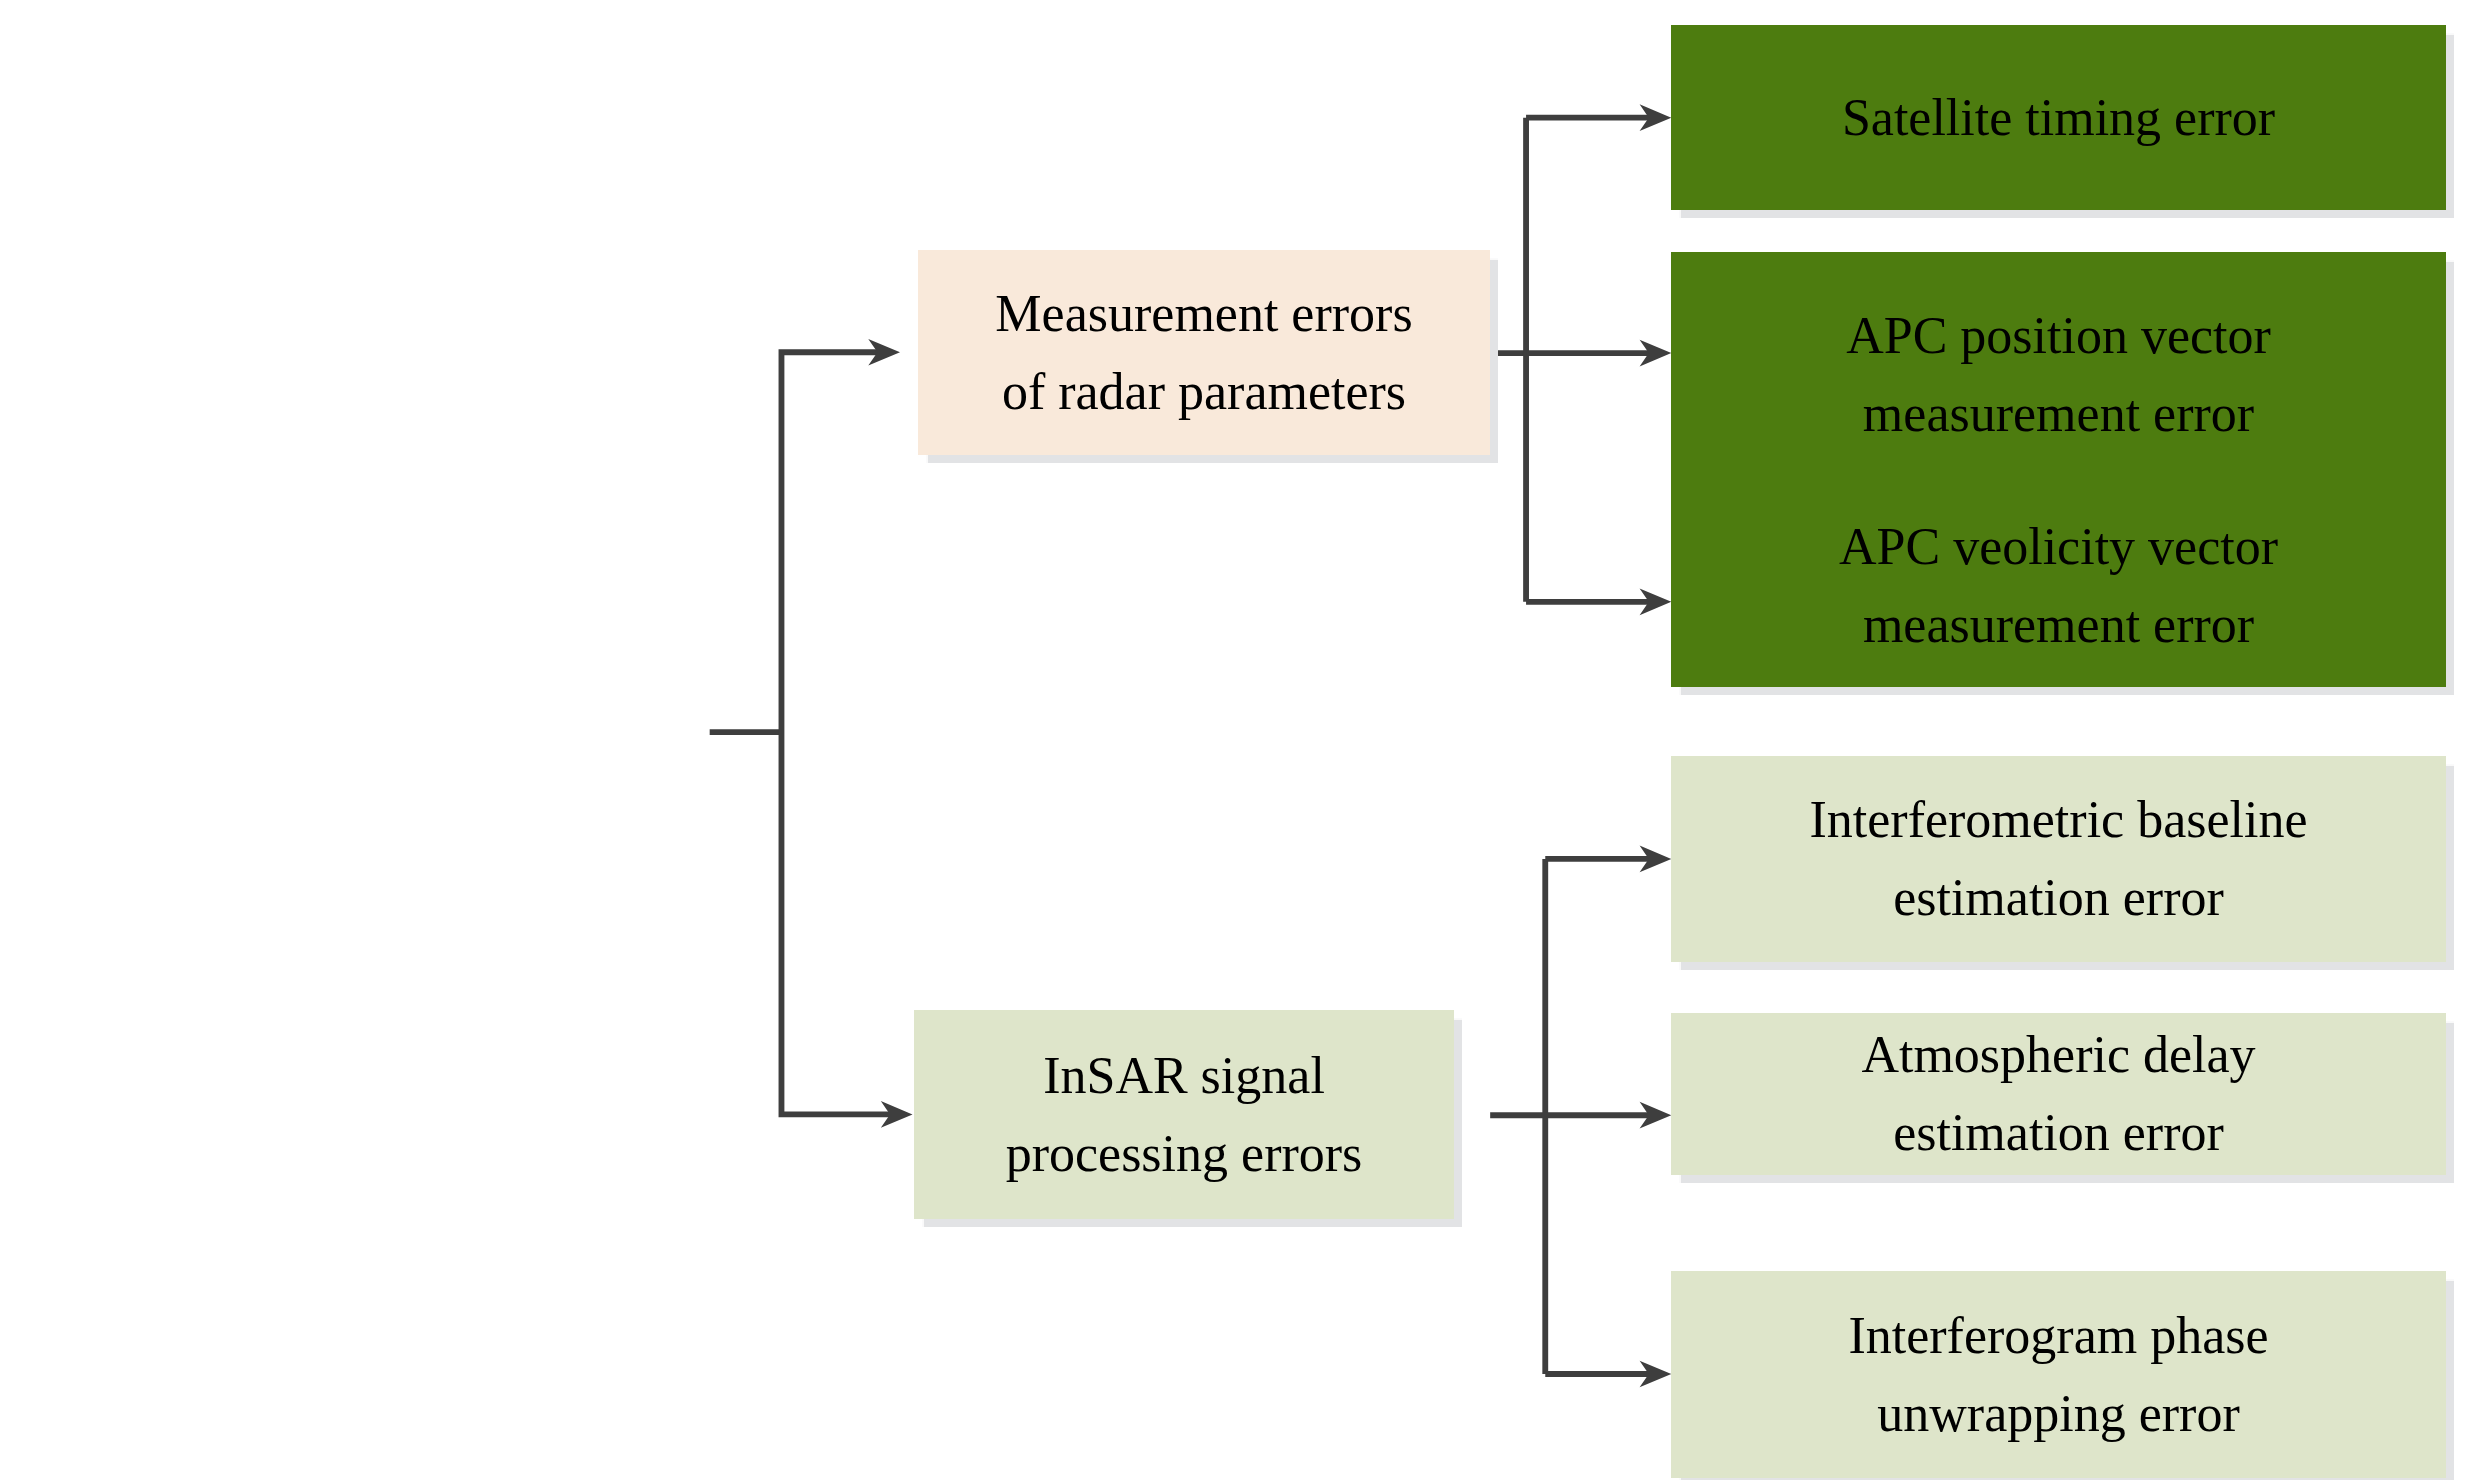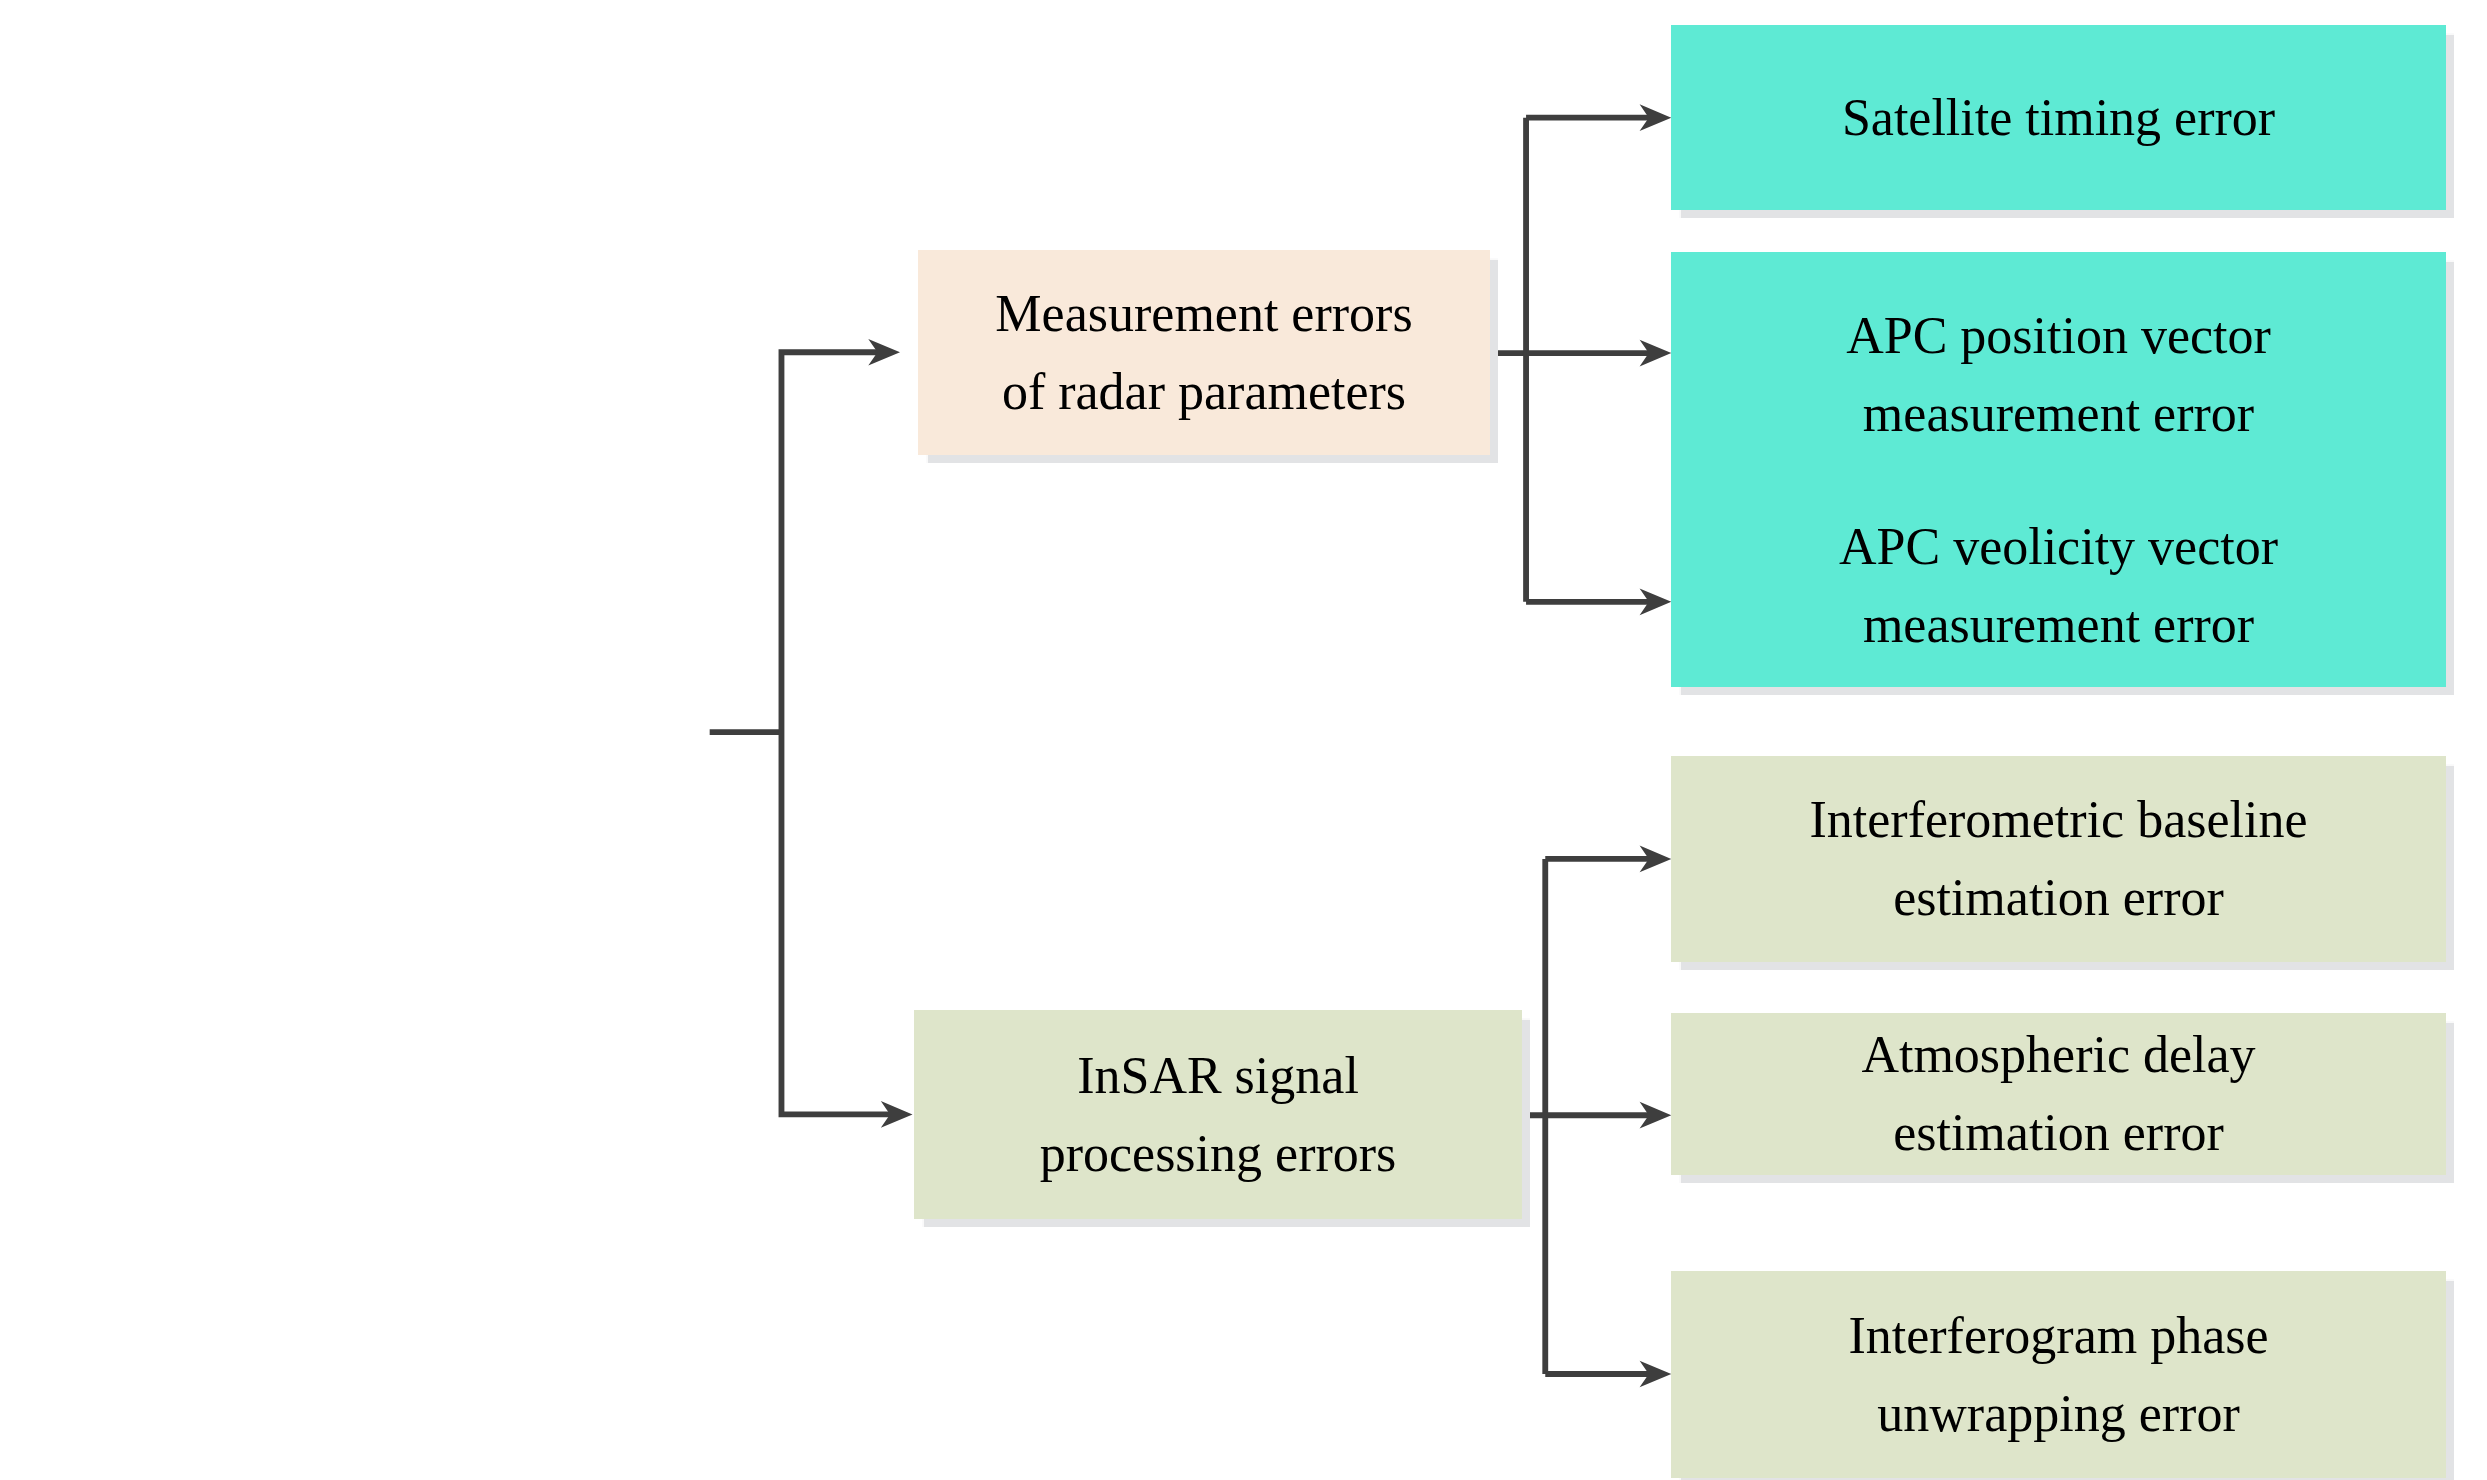--- a/index.html
+++ b/index.html
@@ -45,34 +45,34 @@
     left: 902px; top: 250px;
     width: 572px; height: 205px;
     background: #f9e9da;
     font-size: 52px;
     line-height: 1.5;
     padding: 0 25px;
     margin-left: 16px;
   }
   .node-branch2 {
     left: 914px; top: 1010px;
-    width: 608px; height: 209px;
+    width: 540px; height: 209px;
     background: #dee5ca;
     font-size: 52px;
     line-height: 1.5;
     padding: 0 25px;
   }
   .node-leaf {
     left: 1671px;
     width: 775px;
     font-size: 52px;
     line-height: 1.5;
     padding: 0 50px;
   }
-  .leaf-peach { background: #5eead4; }
+  .leaf-peach { background: #4d7c0f; }
   .leaf-green { background: #dee5ca; }
   .leaf-1 { top: 25px;   height: 185px; }
   .leaf-2 { top: 252px;  height: 246px; }
   .leaf-3 { top: 484px;  height: 203px; }
   .leaf-4 { top: 756px;  height: 206px; }
   .leaf-5 { top: 1013px; height: 162px; }
   .leaf-6 { top: 1271px; height: 207px; }
   .connector-path {
     stroke: #3e3e3e;
     stroke-width: 7;

